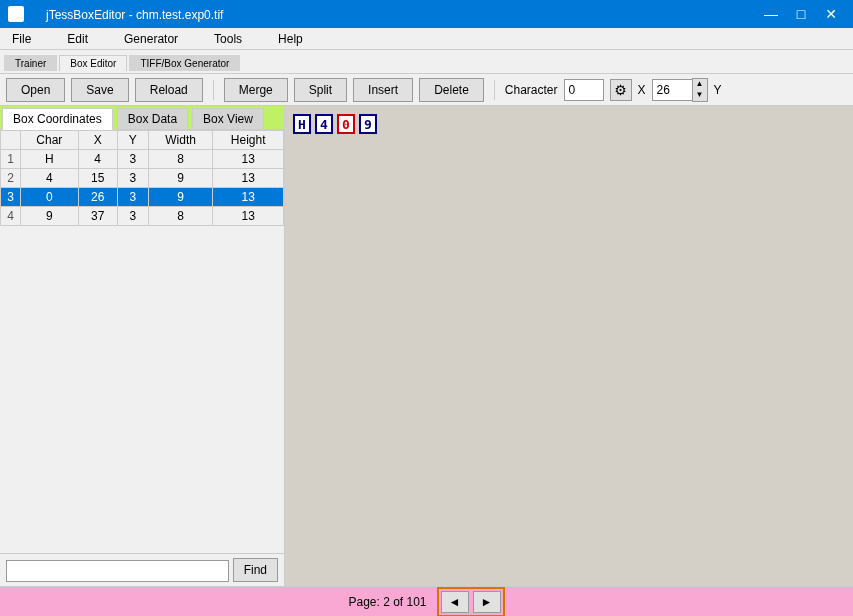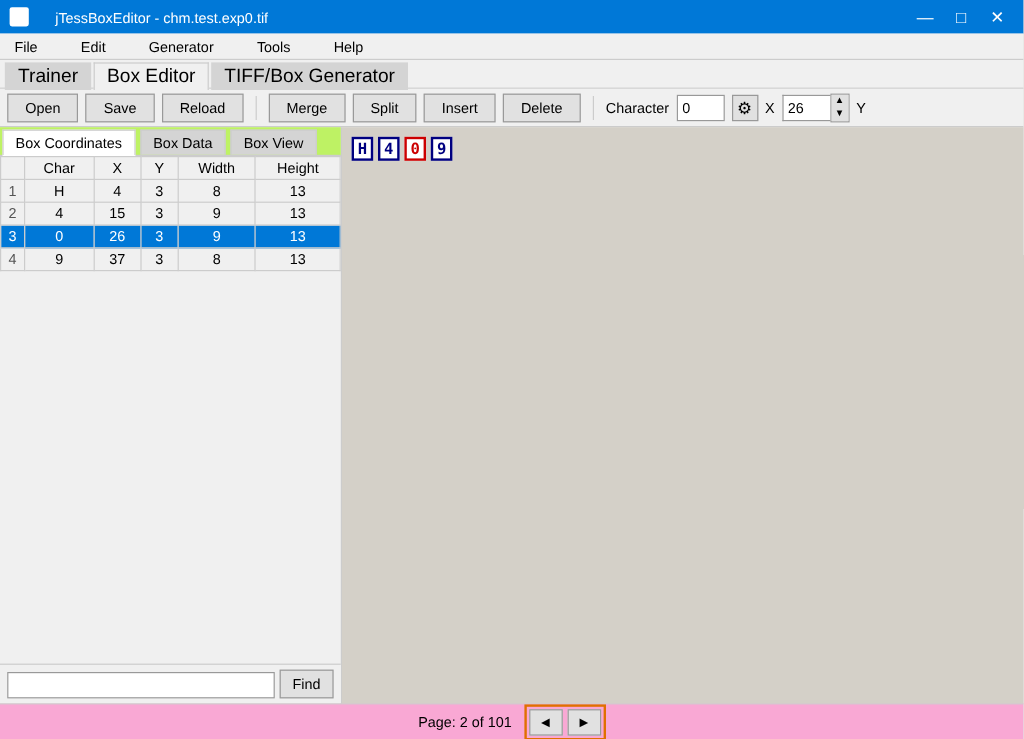--- a/index.html
+++ b/index.html
@@ -67,21 +67,21 @@
       background: #f0f0f0;
       display: flex;
       align-items: center;
       padding: 3px 4px 0;
       border-bottom: 1px solid #ccc;
       height: 24px;
     }
     .tab {
       padding: 2px 10px;
       cursor: pointer;
-      font-size: 16px;
+      font-size: 10px;
       border: 1px solid transparent;
       border-bottom: none;
       background: #d4d4d4;
       margin-right: 2px;
     }
     .tab.active {
       background: #f0f0f0;
       border-color: #ccc;
     }
 

